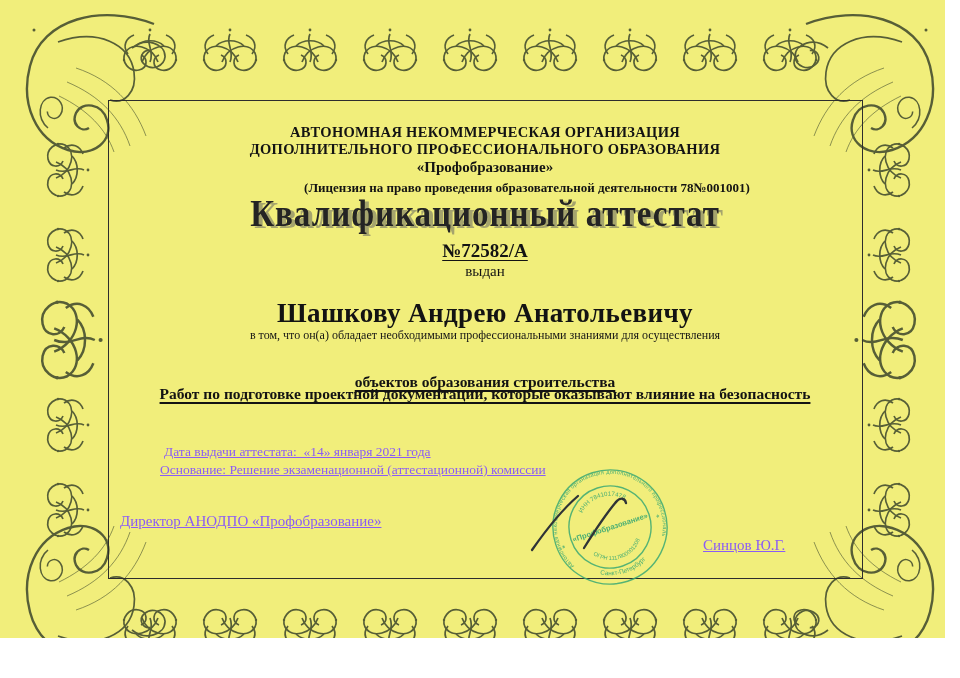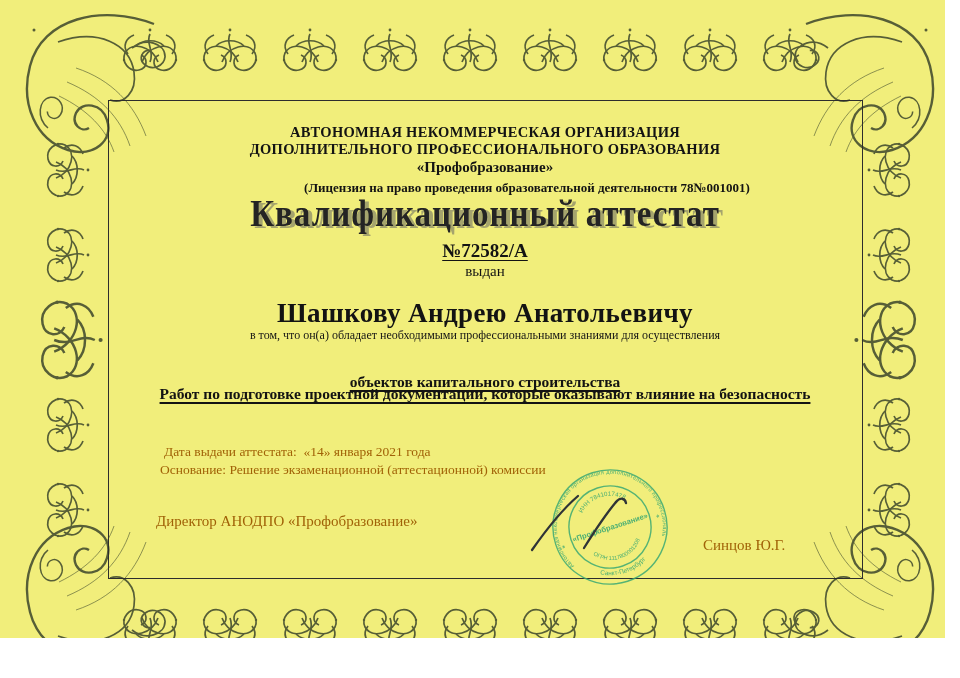--- a/index.html
+++ b/index.html
@@ -24,25 +24,25 @@
              text-shadow:4px 2px 0 rgba(115,115,100,.6);}
   .number{top:240px;font-size:19px;font-weight:600;text-decoration:underline;
           text-underline-offset:3px;}
   .issued{top:263px;font-size:15px;}
   .holder{top:282px;font-weight:700;font-size:27px;letter-spacing:.4px;margin-top:16px;}
   .intro{top:328px;font-size:12px;}
   .scope1{top:350px;font-weight:700;font-size:15.5px;text-decoration:underline;
           text-decoration-thickness:1.5px;text-underline-offset:3px;margin-top:35px;}
   .scope2{top:373px;font-weight:700;font-size:15.5px;text-decoration:underline;
           text-decoration-thickness:1.5px;text-underline-offset:3px;}
-  .abs{position:absolute;color:#a16207;white-space:pre;}
+  .abs{position:absolute;color:#8b5cf6;white-space:pre;text-decoration:underline;}
   .date-left{left:164px;top:444px;font-size:13.5px;}
   .date-right{left:528px;top:444px;font-size:13.5px;}
   .basis{left:160px;top:462px;font-size:13.5px;}
-  .director{left:120px;top:513px;font-size:15px;margin-left:36px;}
+  .director{left:120px;top:513px;font-size:15px;}
   .sintsov{left:703px;top:537px;font-size:15px;}
   .stamp-svg{position:absolute;left:530px;top:445px;}
   .seal{stroke:#3aa873;fill:none;stroke-width:1.4;opacity:.85;}
   .seal-text{fill:#3aa873;stroke:none;opacity:.9;
              font-family:"Liberation Sans","DejaVu Sans",sans-serif;}
   .sig{stroke:#2f3437;fill:none;stroke-width:2.3;stroke-linecap:round;}
 </style>
 </head>
 <body>
 
@@ -129,21 +129,21 @@
     <div class="org1">АВТОНОМНАЯ НЕКОММЕРЧЕСКАЯ ОРГАНИЗАЦИЯ</div>
     <div class="org2">ДОПОЛНИТЕЛЬНОГО ПРОФЕССИОНАЛЬНОГО ОБРАЗОВАНИЯ</div>
     <div class="orgname">«Профобразование»</div>
     <div class="license">(Лицензия на право проведения образовательной деятельности 78№001001)</div>
     <div class="doc-title">Квалификационный аттестат</div>
     <div class="number">№72582/А</div>
     <div class="issued">выдан</div>
     <div class="holder">Шашкову Андрею Анатольевичу</div>
     <div class="intro">в том, что он(а) обладает необходимыми профессиональными знаниями для осуществления</div>
     <div class="scope1">Работ по подготовке проектной документации, которые оказывают влияние на безопасность</div>
-    <div class="scope2">объектов капитального строительства</div>
+    <div class="scope2">объектов образования строительства</div>
   </div>
 
   <div class="abs date-left">Дата выдачи аттестата:  «14» января 2021 года</div>
   <div class="abs basis">Основание: Решение экзаменационной (аттестационной) комиссии</div>
   <div class="abs director">Директор АНОДПО «Профобразование»</div>
   <div class="abs sintsov">Синцов Ю.Г.</div>
 
   <svg class="stamp-svg" width="260" height="190" viewBox="0 0 260 190" aria-hidden="false">
     <defs>
       <path id="arcRing" d="M -46,26 A 53,53 0 1 1 46,26"></path>

